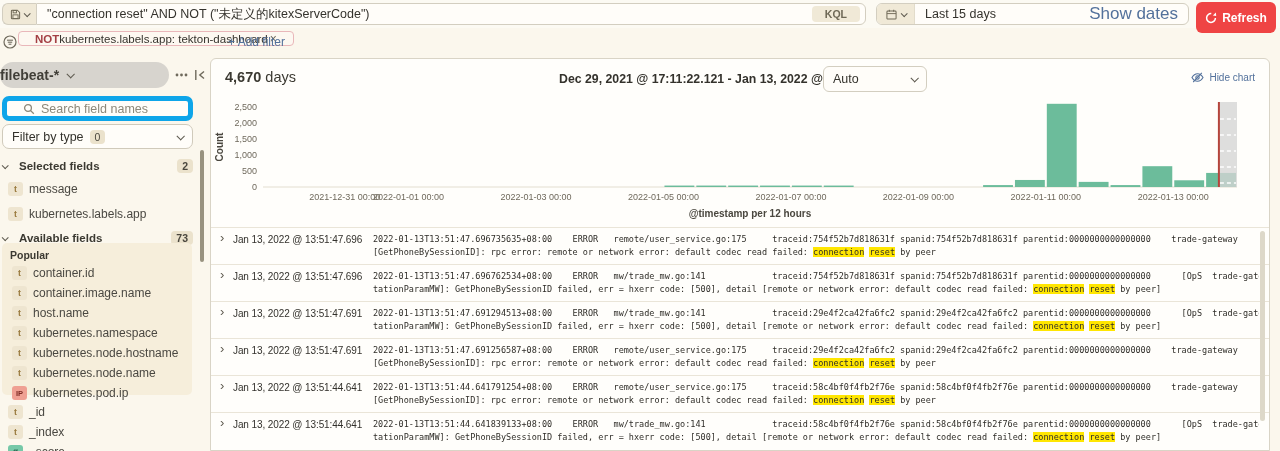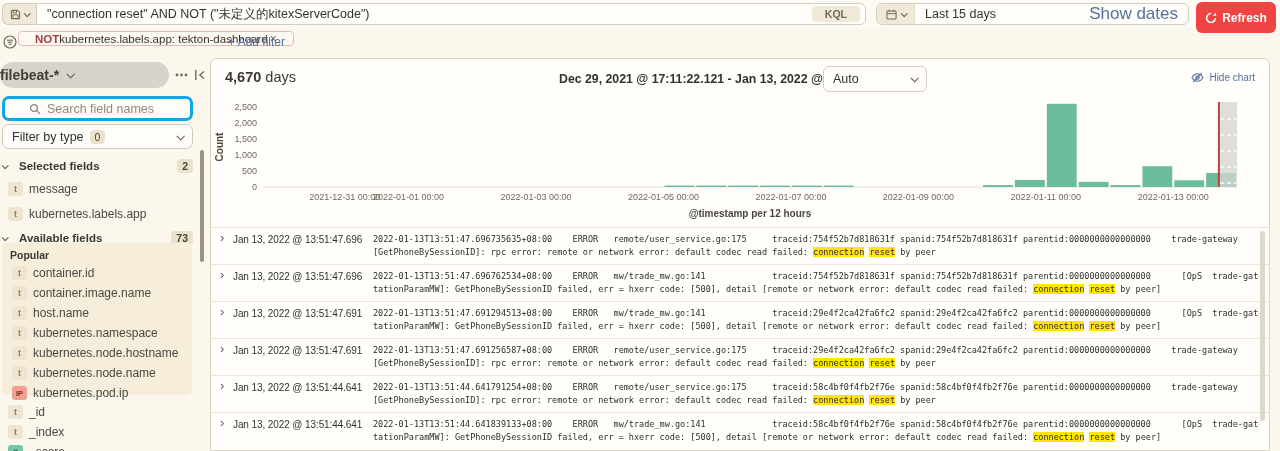--- a/index.html
+++ b/index.html
@@ -36,22 +36,22 @@
   .pill-not { color:#a33f44; font-weight:bold; }
   .pill-text { color:#34322c; }
   .pill-x { color:#6f6a5c; font-size:12px; margin-left:2px; }
   .add-filter { position:absolute; left:228px; top:7px; font-size:12px; color:#53719b; cursor:pointer; }
   
   .sidebar { position:absolute; left:0; top:58px; width:210px; height:393px; }
   .index-row { position:absolute; left:0px; top:4px; width:206px; height:26px; display:flex; align-items:center; }
   .index-pill { width:170px; height:26px; background:#d7d4ce; border-radius:14px; display:flex; align-items:center;
     justify-content:flex-start; gap:8px; font-size:14px; font-weight:bold; color:#403e37; cursor:pointer; }
   .side-icons { display:flex; align-items:center; gap:6px; margin-left:6px; }
-  .search-box { position:absolute; left:2px; top:38px; width:191px; height:25px; border:3px solid #0ea5e9;
-    border-radius:7px; background:#fffdf9; display:flex; align-items:center; gap:6px; padding:0 24px; }
+  .search-box { position:absolute; left:2px; top:38px; width:191px; height:25px; border:5px solid #0ea5e9;
+    border-radius:7px; background:#fffdf9; display:flex; align-items:center; gap:6px; padding:0 16px; }
   .search-ph { font-size:12.5px; color:#8d887a; }
   .ftype-box { position:absolute; left:2px; top:66px; width:191px; height:25px; border:1px solid #d0cabb;
     border-radius:7px; background:#fffdf9; display:flex; align-items:center; gap:6px; padding:0 9px;
     font-size:12.5px; color:#34322c; cursor:pointer; }
   .count-badge { background:#ebe2cc; border-radius:4px; font-size:10.5px; padding:1px 5px; color:#4a473e; }
   .sec-head { position:absolute; left:2px; width:191px; height:16px; display:flex; align-items:center; gap:12px;
     font-size:11.5px; font-weight:bold; color:#3b3931; cursor:pointer; }
   .sec-head .count-badge { margin-left:auto; }
   .field-item { display:flex; align-items:center; gap:6px; padding:0 0 0 6px; cursor:pointer; }
   .fbadge { width:15px; height:14px; border-radius:3px; background:#eee5d0; color:#9a7b3f; font-size:9px;

